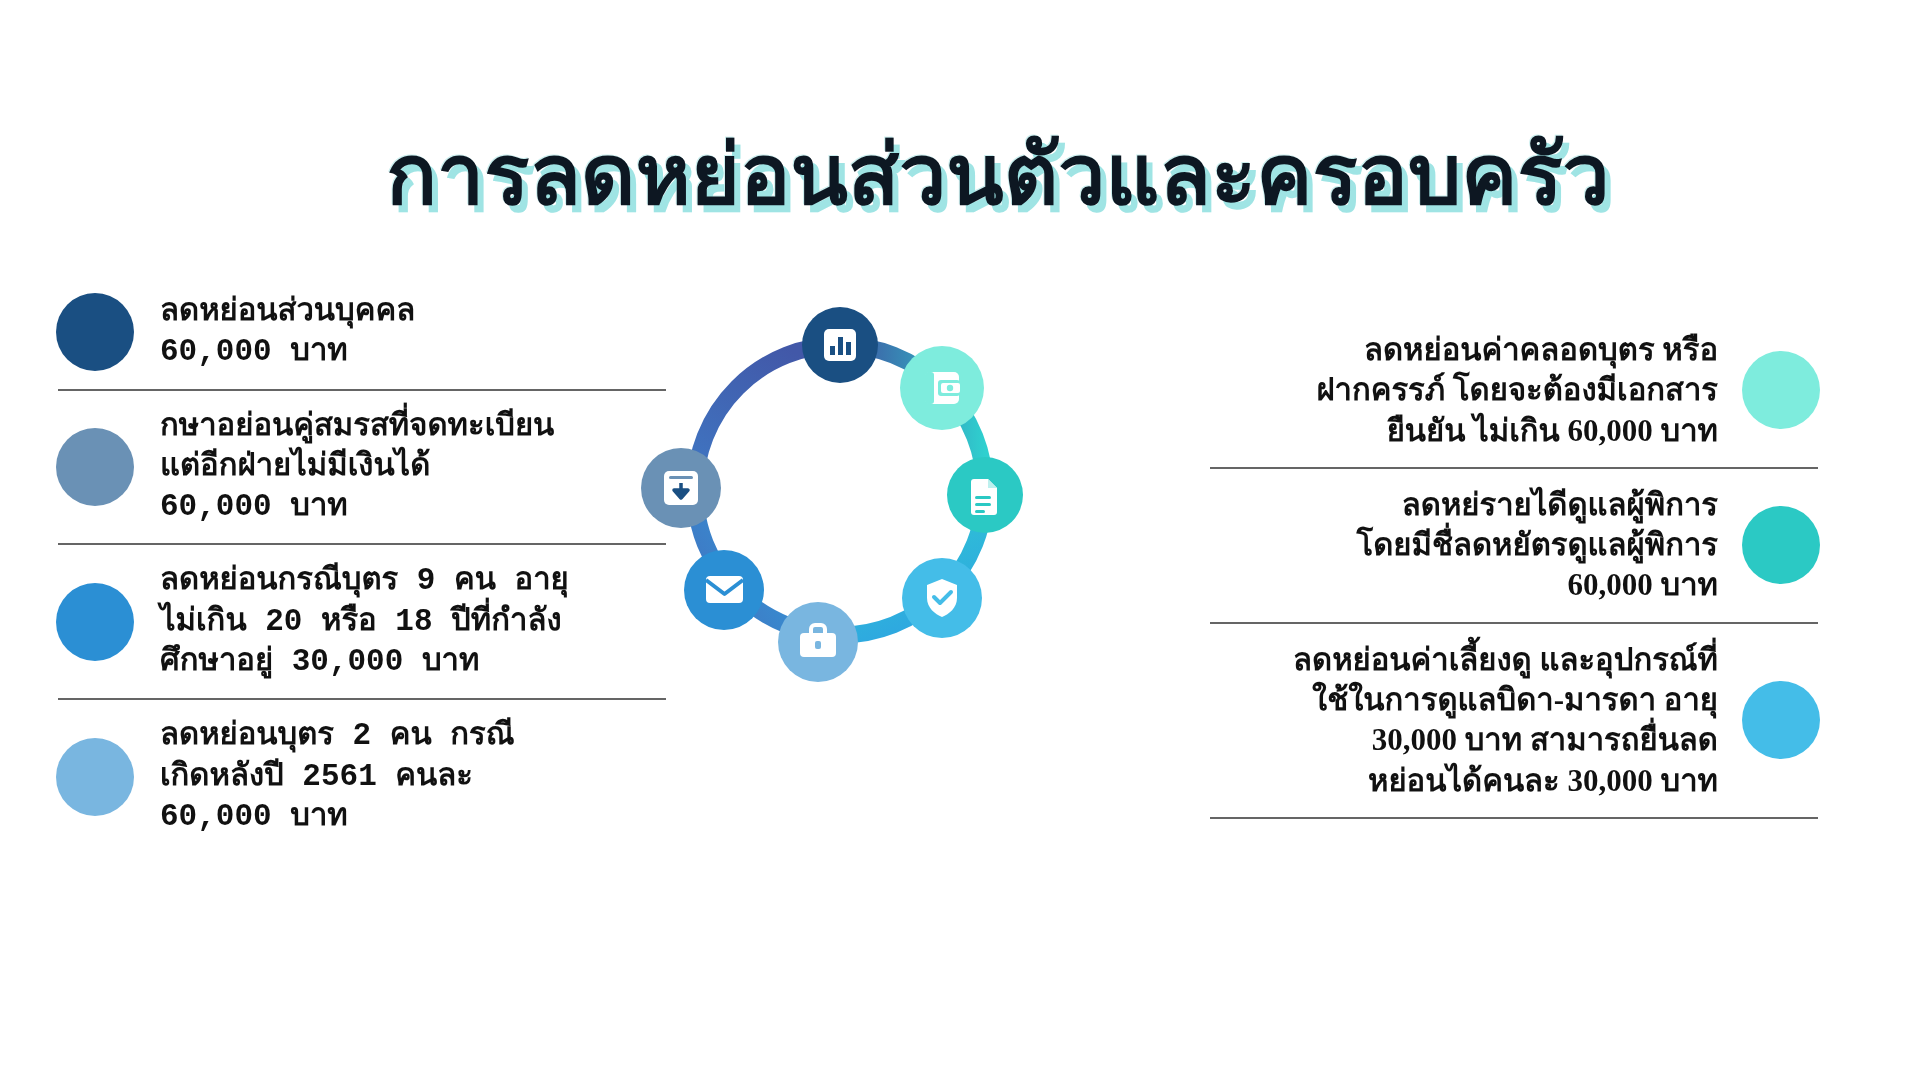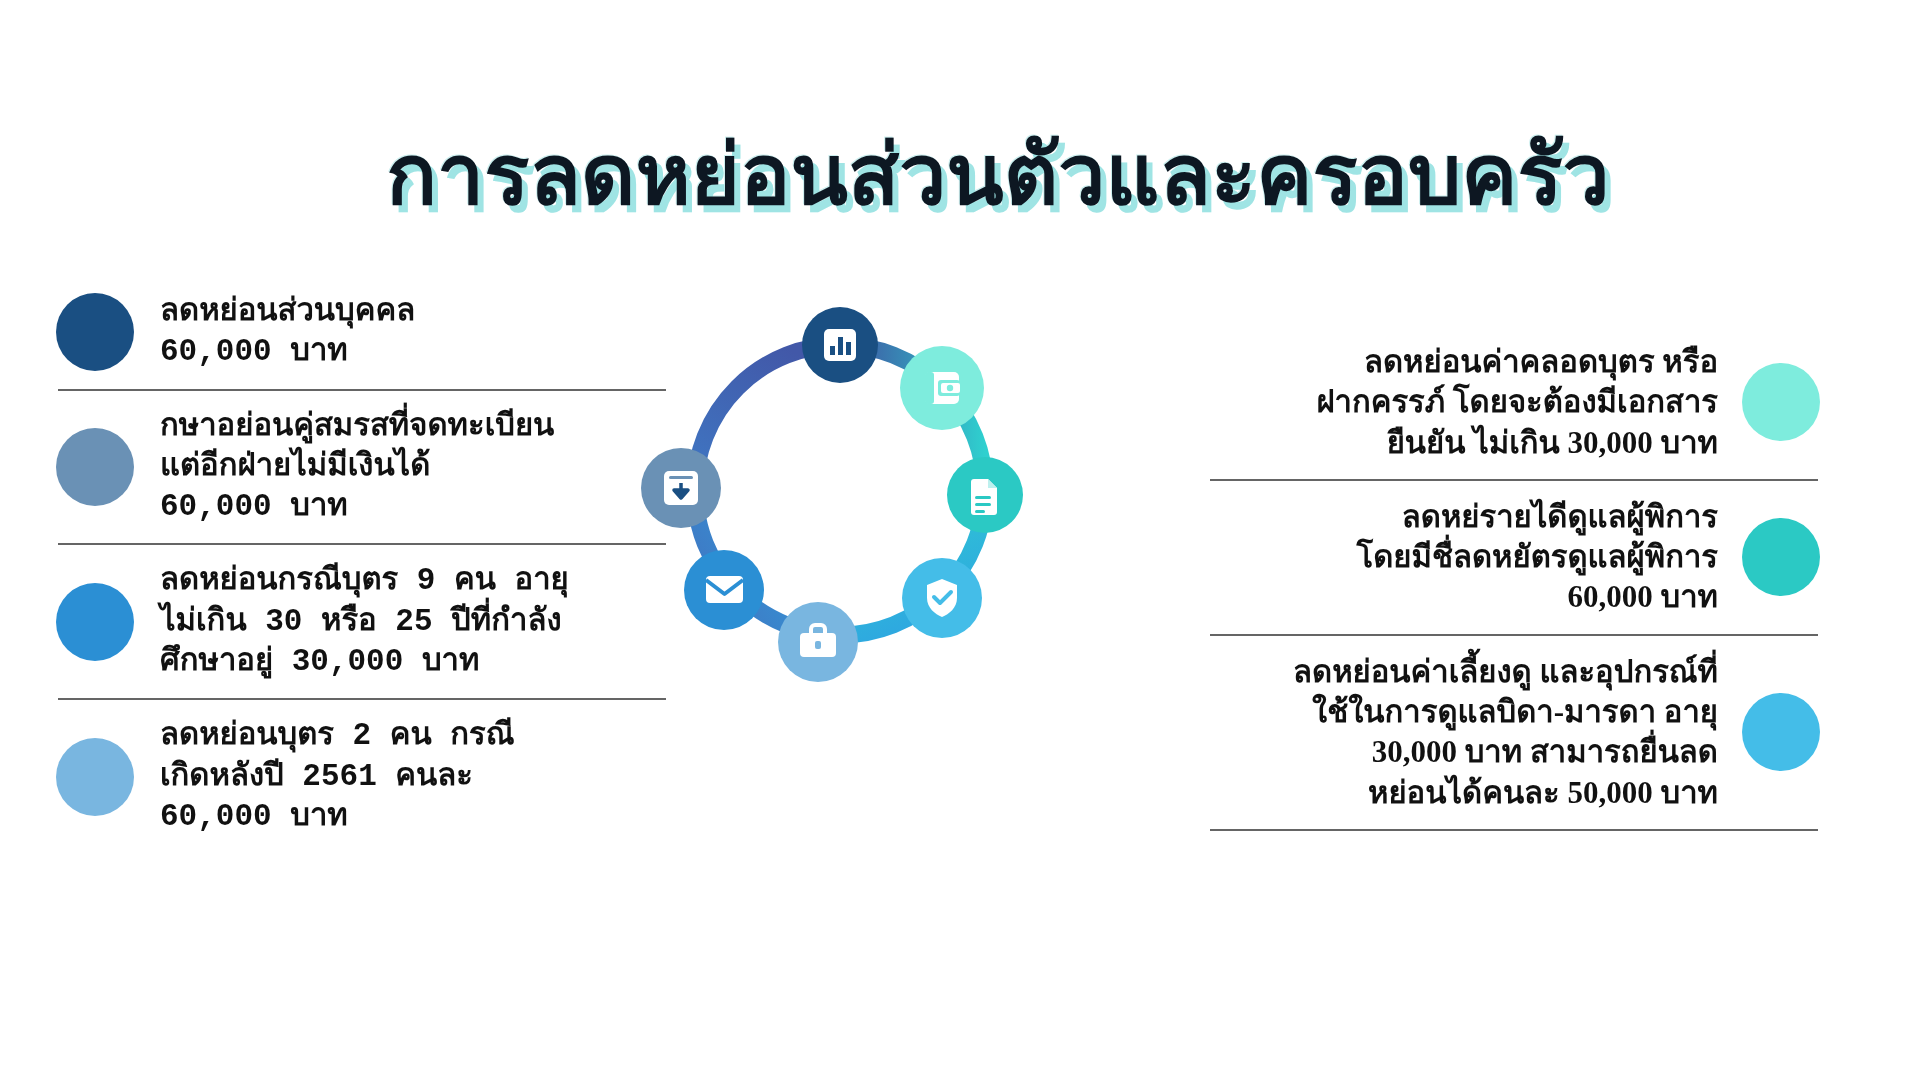--- a/index.html
+++ b/index.html
@@ -30,21 +30,21 @@
   }
 
   
   .col{position:absolute;top:0;}
   #left-col{left:56px;top:292px;width:620px;}
   #right-col{left:1200px;top:330px;width:620px;}
 
   .item{position:relative;display:block;}
   .item-body{display:flex;align-items:center;}
   #left-col .item-body{justify-content:flex-start;}
-  #right-col .item-body{justify-content:flex-end;margin-top:12px;}
+  #right-col .item-body{justify-content:flex-end;}
 
   .bullet{
     flex:0 0 auto;border-radius:50%;
     width:78px;height:78px;
   }
   #left-col .bullet{margin-right:26px;}
   #right-col .bullet{margin-left:24px;}
 
   .item-text{
     font-family:"Liberation Serif","DejaVu Serif",serif;
@@ -104,21 +104,21 @@
       </div>
     </div>
   </div>
   <div class="divider"></div>
 
   <div class="item">
     <div class="item-body">
       <div class="bullet" style="background:#2b8fd4"></div>
       <div class="item-text">
         <div>ลดหย่อนกรณีบุตร 9 คน อายุ</div>
-        <div>ไม่เกิน 30 หรือ 25 ปีที่กำลัง</div>
+        <div>ไม่เกิน 20 หรือ 18 ปีที่กำลัง</div>
         <div>ศึกษาอยู่ 30,000 บาท</div>
       </div>
     </div>
   </div>
   <div class="divider"></div>
 
   <div class="item">
     <div class="item-body">
       <div class="bullet" style="background:#79b6e0"></div>
       <div class="item-text">
@@ -131,21 +131,21 @@
 
 </div>
 
 <div class="col" id="right-col">
 
   <div class="item">
     <div class="item-body">
       <div class="item-text">
         <div>ลดหย่อนค่าคลอดบุตร หรือ</div>
         <div>ฝากครรภ์ โดยจะต้องมีเอกสาร</div>
-        <div>ยืนยัน ไม่เกิน 30,000 บาท</div>
+        <div>ยืนยัน ไม่เกิน 60,000 บาท</div>
       </div>
       <div class="bullet" style="background:#7eecdd"></div>
     </div>
   </div>
   <div class="divider"></div>
 
   <div class="item">
     <div class="item-body">
       <div class="item-text">
         <div>ลดหย่รายไดีดูแลผู้พิการ</div>
@@ -156,21 +156,21 @@
     </div>
   </div>
   <div class="divider"></div>
 
   <div class="item">
     <div class="item-body">
       <div class="item-text">
         <div>ลดหย่อนค่าเลี้ยงดู และอุปกรณ์ที่</div>
         <div>ใช้ในการดูแลบิดา-มารดา อายุ</div>
         <div>30,000 บาท สามารถยื่นลด</div>
-        <div>หย่อนได้คนละ 50,000 บาท</div>
+        <div>หย่อนได้คนละ 30,000 บาท</div>
       </div>
       <div class="bullet" style="background:#44bde8"></div>
     </div>
   </div>
   <div class="divider"></div>
 
 </div>
 
 <div id="ring">
 <svg width="420" height="420" viewBox="0 0 420 420" xmlns="http://www.w3.org/2000/svg">

